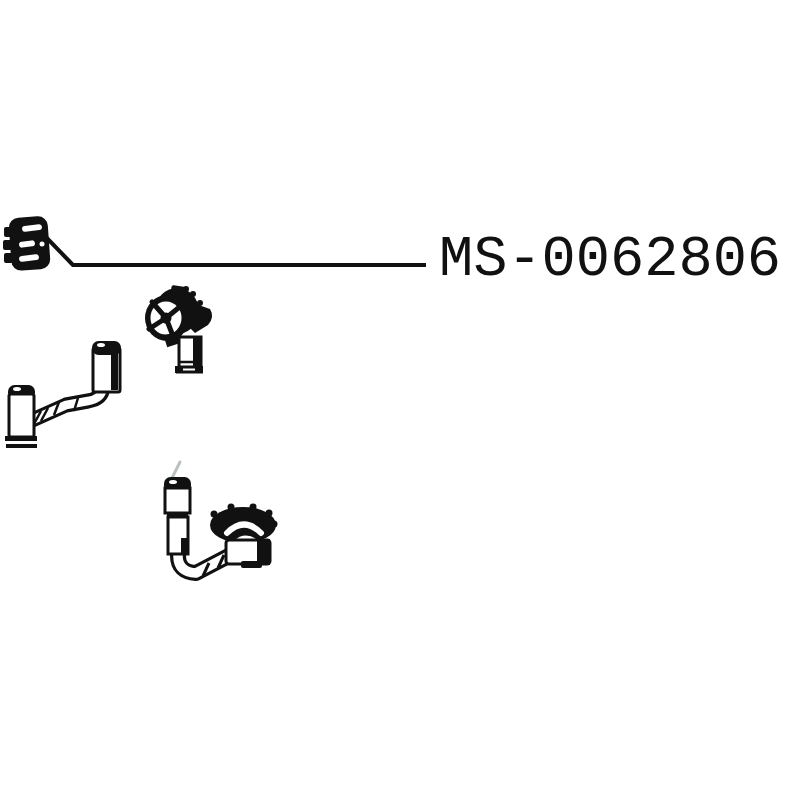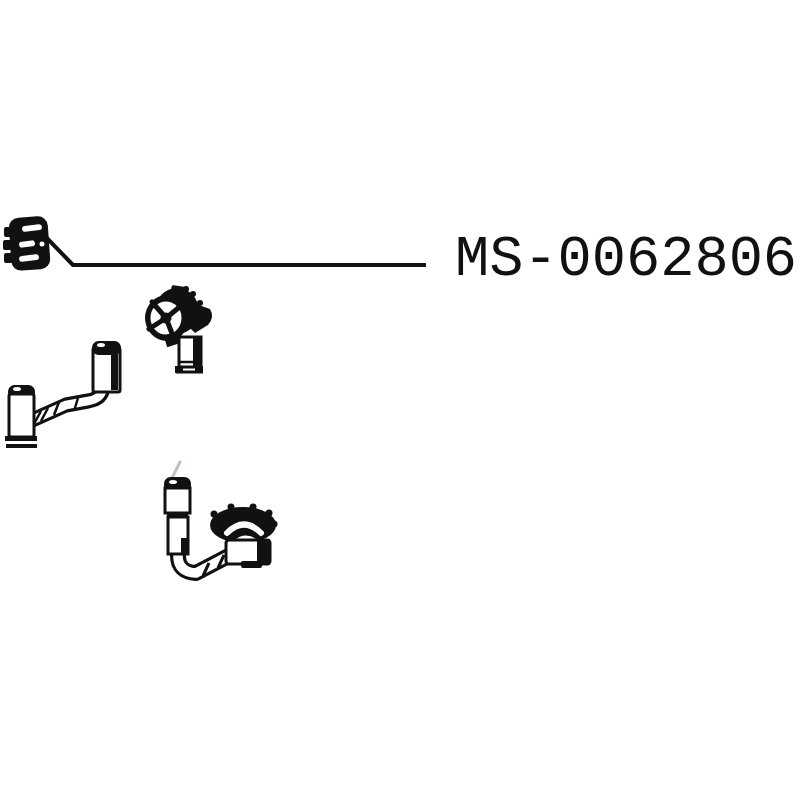--- a/index.html
+++ b/index.html
@@ -4,21 +4,21 @@
 <style>
   :root { --ink:#111111; --paper:#ffffff; --highlight-gray:#b9c1c1; }
   html,body { margin:0; padding:0; background:var(--paper); }
   .canvas {
     position:relative; width:800px; height:800px;
     background:var(--paper); overflow:hidden;
     font-family:"Liberation Sans", sans-serif;
   }
   .canvas > svg { position:absolute; left:0; top:0; }
   .part-label {
-    position:absolute; left:455px; top:232px;
+    position:absolute; left:439px; top:232px;
     font-family:"Liberation Mono", monospace;
     font-size:57px; line-height:57px; letter-spacing:0;
     color:var(--ink); white-space:nowrap;
   }
   .ink   { fill:var(--ink,#111); }
   .paper { fill:var(--paper,#fff); }
   .body  { fill:var(--paper,#fff); stroke:var(--ink,#111); stroke-width:3; }
   .sink  { stroke:var(--ink,#111); fill:none; }
   .spaper{ stroke:var(--paper,#fff); fill:none; }
   .sgray { stroke:var(--highlight-gray,#b9c1c1); fill:none; }

